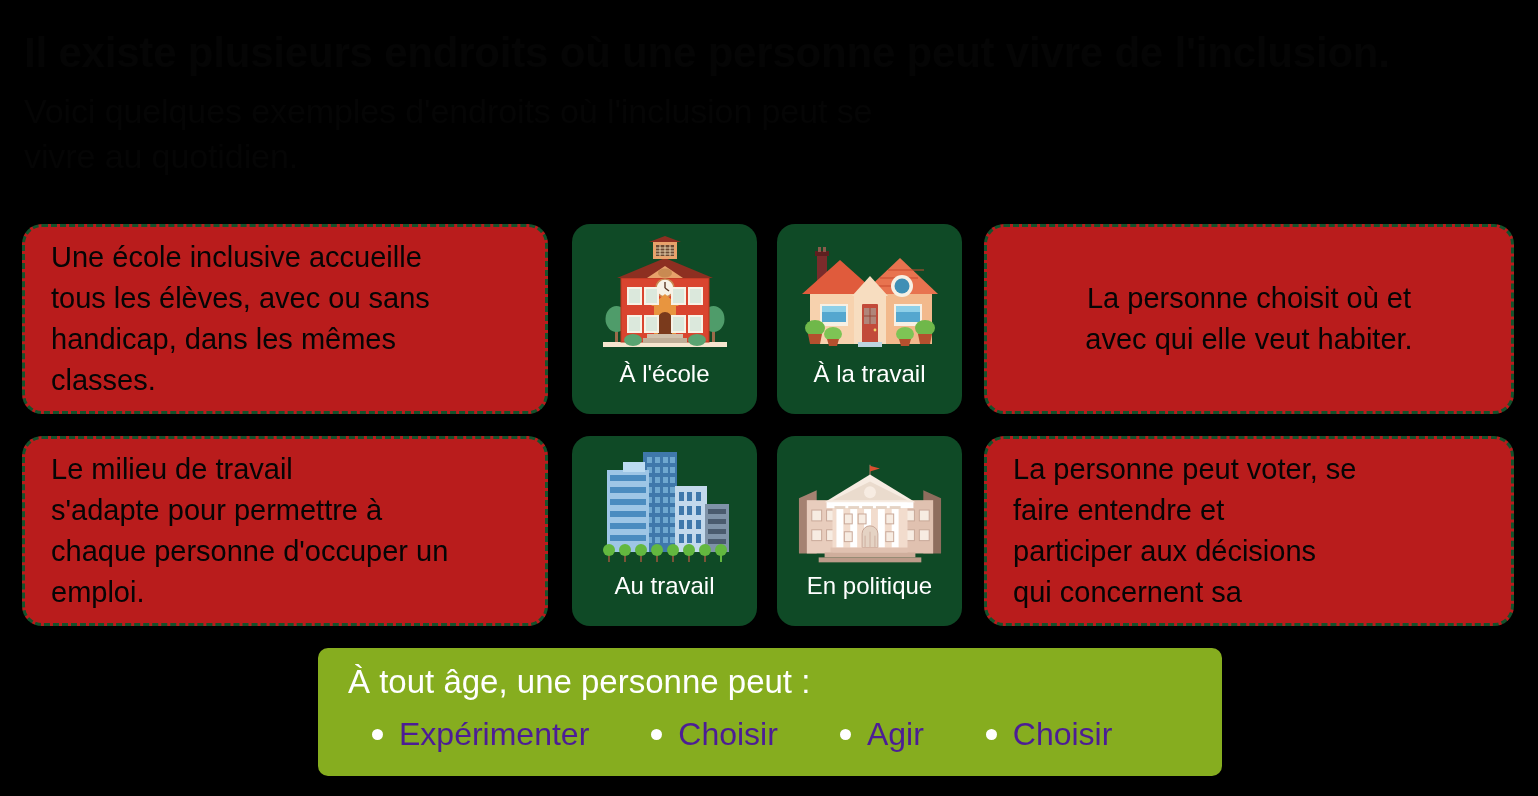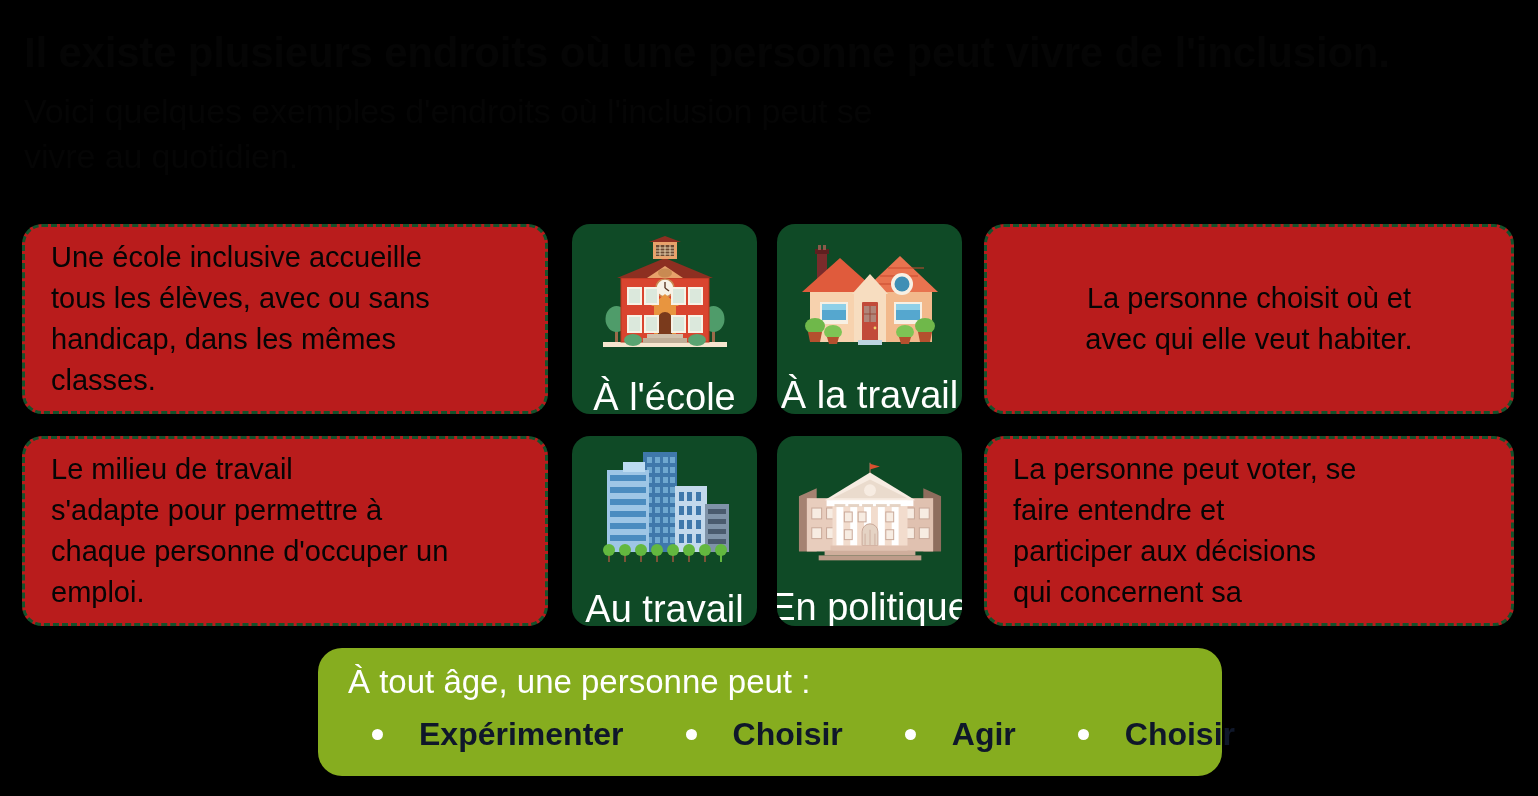--- a/index.html
+++ b/index.html
@@ -102,63 +102,62 @@
   .card-icon {
     width: 150px;
     height: 118px;
     display: flex;
     align-items: flex-end;
     justify-content: center;
   }
   .card-icon svg { display: block; }
   .card-label {
     color: #ffffff;
-    font-size: 38px;
+    font-size: 24px;
     line-height: 1;
     font-weight: 400;
-    margin-top: 24px;
+    margin-top: 8px;
     white-space: nowrap;
   }
 
   .gap-s { width: 24px; flex: none; }
   .gap-m { width: 20px; flex: none; }
   .gap-l { width: 22px; flex: none; }
 
   
   .banner {
     position: absolute;
     left: 318px;
     top: 648px;
     width: 904px;
     height: 128px;
     background: #86ad1f;
-    border-radius: 24px;
+    border-radius: 10px;
     padding: 16px 30px 10px 30px;
   }
   .banner-title {
     color: #ffffff;
     font-size: 33px;
     font-weight: 400;
     line-height: 1.1;
     margin-bottom: 16px;
     white-space: nowrap;
   }
   .banner-items {
     display: flex;
     align-items: center;
     padding-left: 24px;
   }
   .banner-item {
     display: flex;
     align-items: center;
-    color: #0f172a;
+    color: #4c1d95;
     font-size: 32px;
-    font-weight: 700;
+    font-weight: 400;
     white-space: nowrap;
-    gap: 20px;
   }
   .banner-item + .banner-item { margin-left: 62px; }
   .bullet-dot {
     width: 11px;
     height: 11px;
     border-radius: 50%;
     background: #ffffff;
     margin-right: 16px;
     flex: none;
   }

